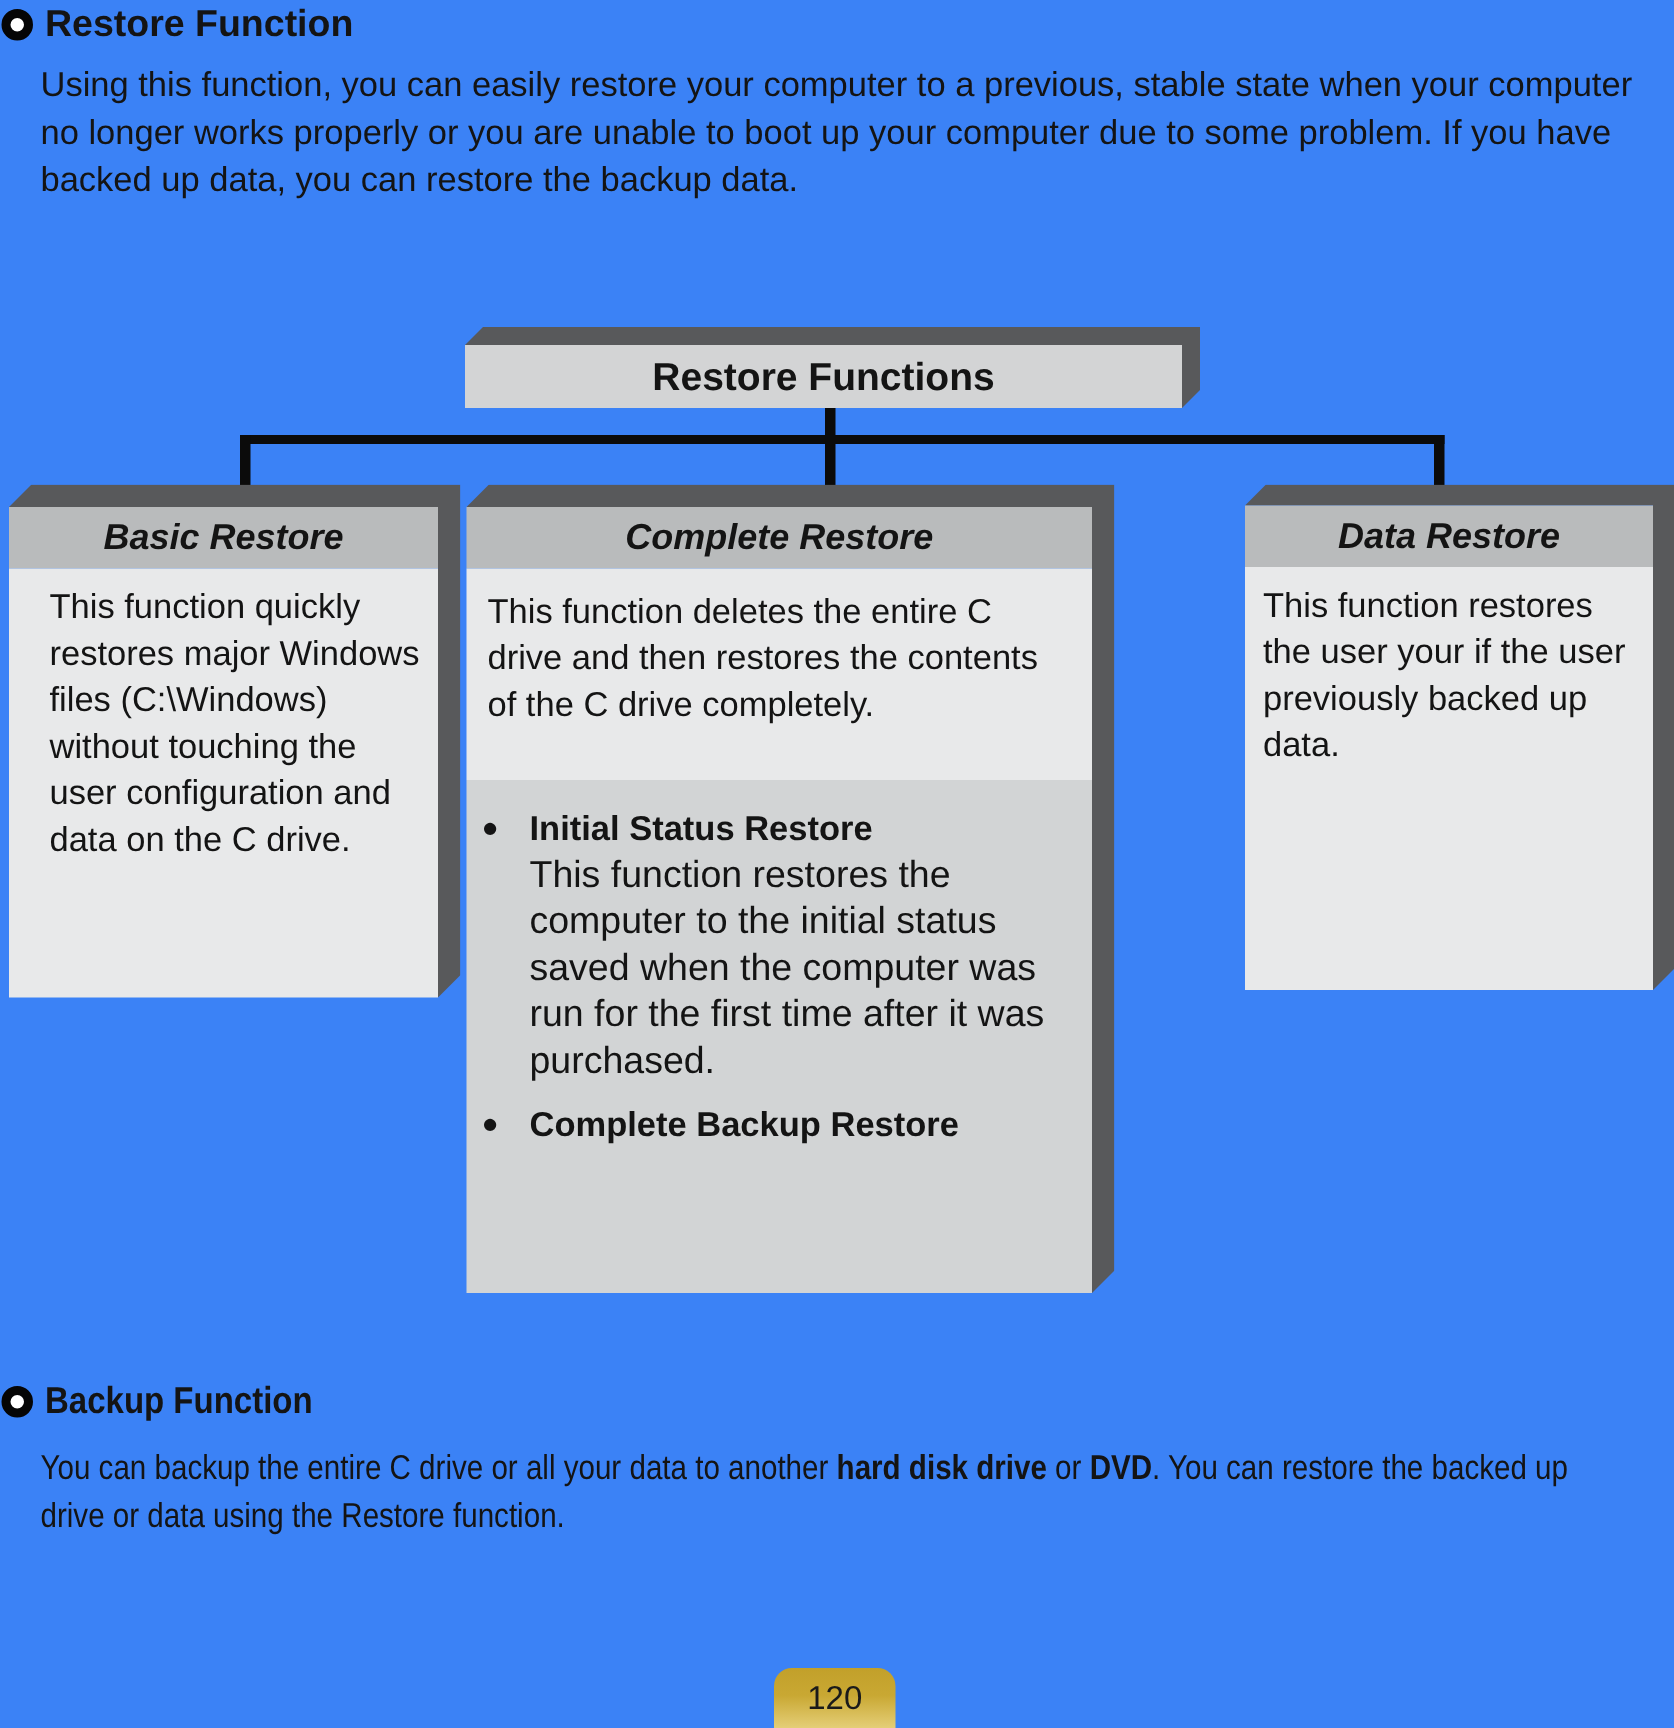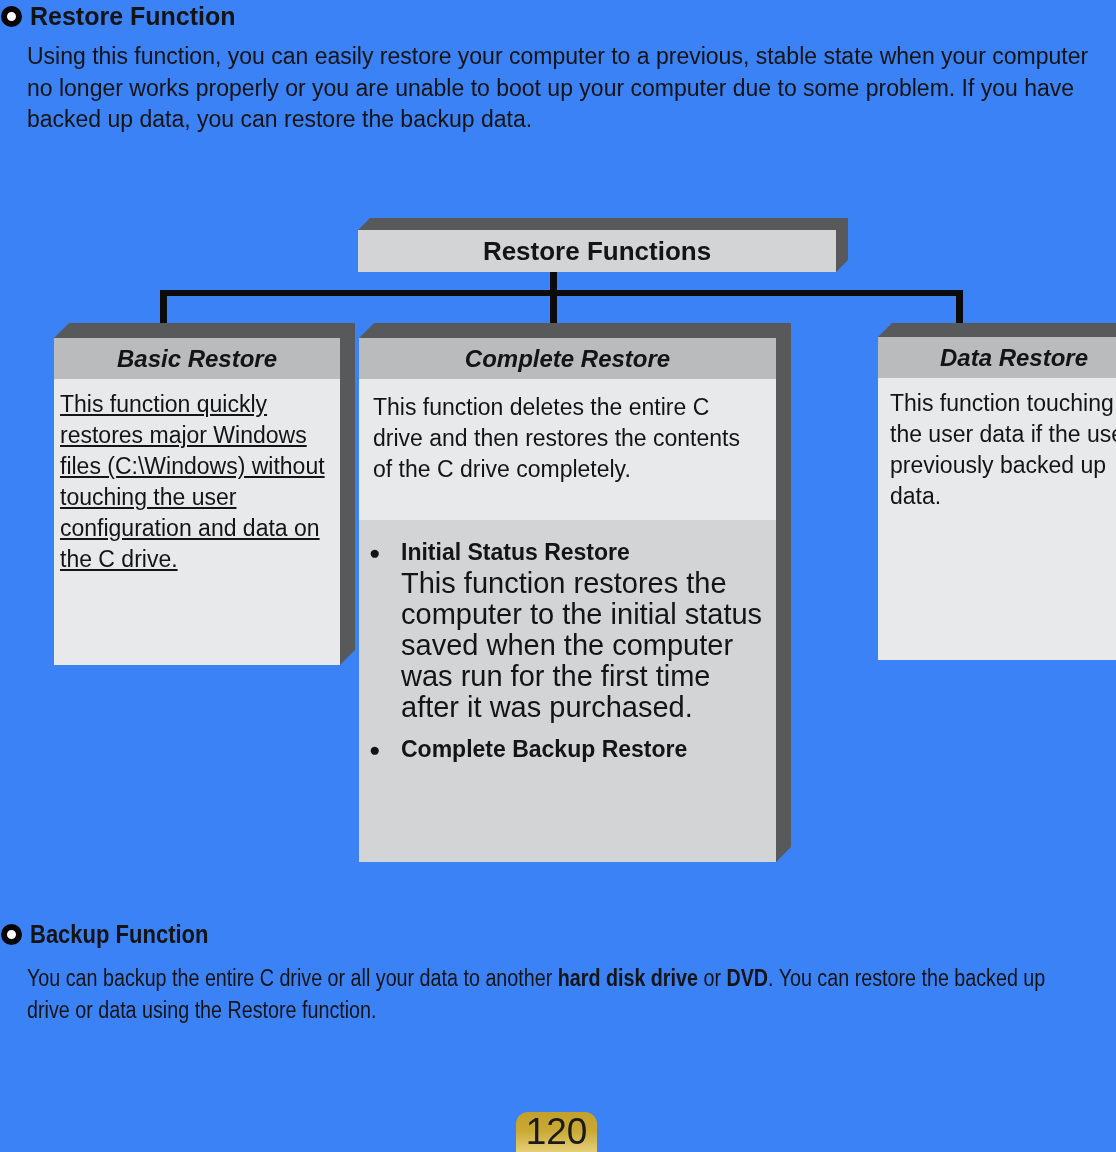--- a/index.html
+++ b/index.html
@@ -12,21 +12,21 @@
   .sec-heading { position:absolute; left:1px; display:flex; align-items:center; gap:8px; }
   .ring {
     width:21px; height:21px; box-sizing:border-box; flex:none;
     border:6px solid #050505; border-radius:50%; background:#ffffff;
   }
   .sec-label { font-size:25px; font-weight:bold; white-space:nowrap; }
 
   .para { position:absolute; margin:0; font-size:23px; line-height:31.5px; }
 
   
-  .box3d { position:absolute;margin-left:48px; }
+  .box3d { position:absolute; }
   .box3d .extrude {
     position:absolute; inset:0; background:#58595b;
     clip-path: polygon(0 var(--d), var(--d) 0, 100% 0,
                        100% calc(100% - var(--d)),
                        calc(100% - var(--d)) 100%,
                        calc(100% - var(--d)) var(--d));
   }
   .box3d .face {
     position:absolute; left:0; top:var(--d); right:var(--d); bottom:0;
     display:flex; flex-direction:column;
@@ -34,44 +34,44 @@
 
   .root-face { background:#d3d4d5; align-items:center; justify-content:center; }
   .root-title { font-size:26px; font-weight:bold; }
 
   .hdr {
     flex:none; height:41px; background:#b9bbbc;
     display:flex; align-items:center; justify-content:center;
     font-size:24px; font-weight:bold;font-style:italic;
   }
   .body-light { background:#e8e9ea; flex:1; font-size:23px; line-height:31px; }
-  .basic-body { padding:10px 8px 0 6px;text-decoration:underline; }
+  .basic-body { padding:10px 8px 0 27px; }
   .intro { flex:none; height:141px; background:#e8e9ea; font-size:23px; line-height:31px; padding:13px 14px 0 14px; box-sizing:border-box; }
   .bullets { flex:1; background:#d2d4d5; padding:17px 8px 0 10px; }
   .bullet-item { display:flex; gap:10px; margin-bottom:11px; }
   .dot { flex:none; width:22px; font-size:19px; line-height:31px; }
   .b-head { font-size:23px; font-weight:bold; line-height:31px; }
-  .b-body { font-size:29px; line-height:31px; }
+  .b-body { font-size:25px; line-height:31px; }
   .data-body { padding:10px 10px 0 12px; }
 
   
   .line { position:absolute; background:#0b0b0b; }
 
   
   .cond { display:inline-block; transform:scaleX(0.88); transform-origin:0 50%; }
   .narrow-wrap { width:1240px; transform:scaleX(0.857); transform-origin:0 0; }
 
   
   .badge {
     position:absolute; left:516px; top:1112px; width:81px; height:46px;
     border-radius:12px 12px 0 0;
     background:linear-gradient(180deg, #c2a02a 0%, #c9a833 40%, #ecd98a 100%);
     display:flex; align-items:flex-start; justify-content:center;
   }
-  .badge span { font-size:37px; line-height:40px; color:#1a1a1a; }
+  .badge span { font-size:22px; line-height:40px; color:#1a1a1a; }
 
   .bold { font-weight:bold; }
 </style>
 </head>
 <body>
 
 <div class="page">
 
   <div class="sec-heading" style="top:2px;">
     <span class="ring"></span>
@@ -119,21 +119,21 @@
           </div>
         </div>
       </div>
     </div>
   </div>
 
   <div class="box3d" style="left:830px; top:323px; width:286px; height:337px; --d:14px;">
     <div class="extrude"></div>
     <div class="face">
       <div class="hdr">Data Restore</div>
-      <div class="body-light data-body">This function touching the user data if the user previously backed up data.</div>
+      <div class="body-light data-body">This function restores the user your if the user previously backed up data.</div>
     </div>
   </div>
 
   <div class="sec-heading" style="top:920px;justify-content:space-between;">
     <span class="ring"></span>
     <span class="sec-label cond">Backup Function</span>
   </div>
   <p class="para narrow-wrap" style="left:27px; top:963px;"><span>You can backup the entire C drive or all your data to another </span><span class="bold">hard disk drive</span><span> or </span><span class="bold">DVD</span><span>. You can restore the backed up drive or data using the Restore function.</span></p>
 
   <div class="badge">

